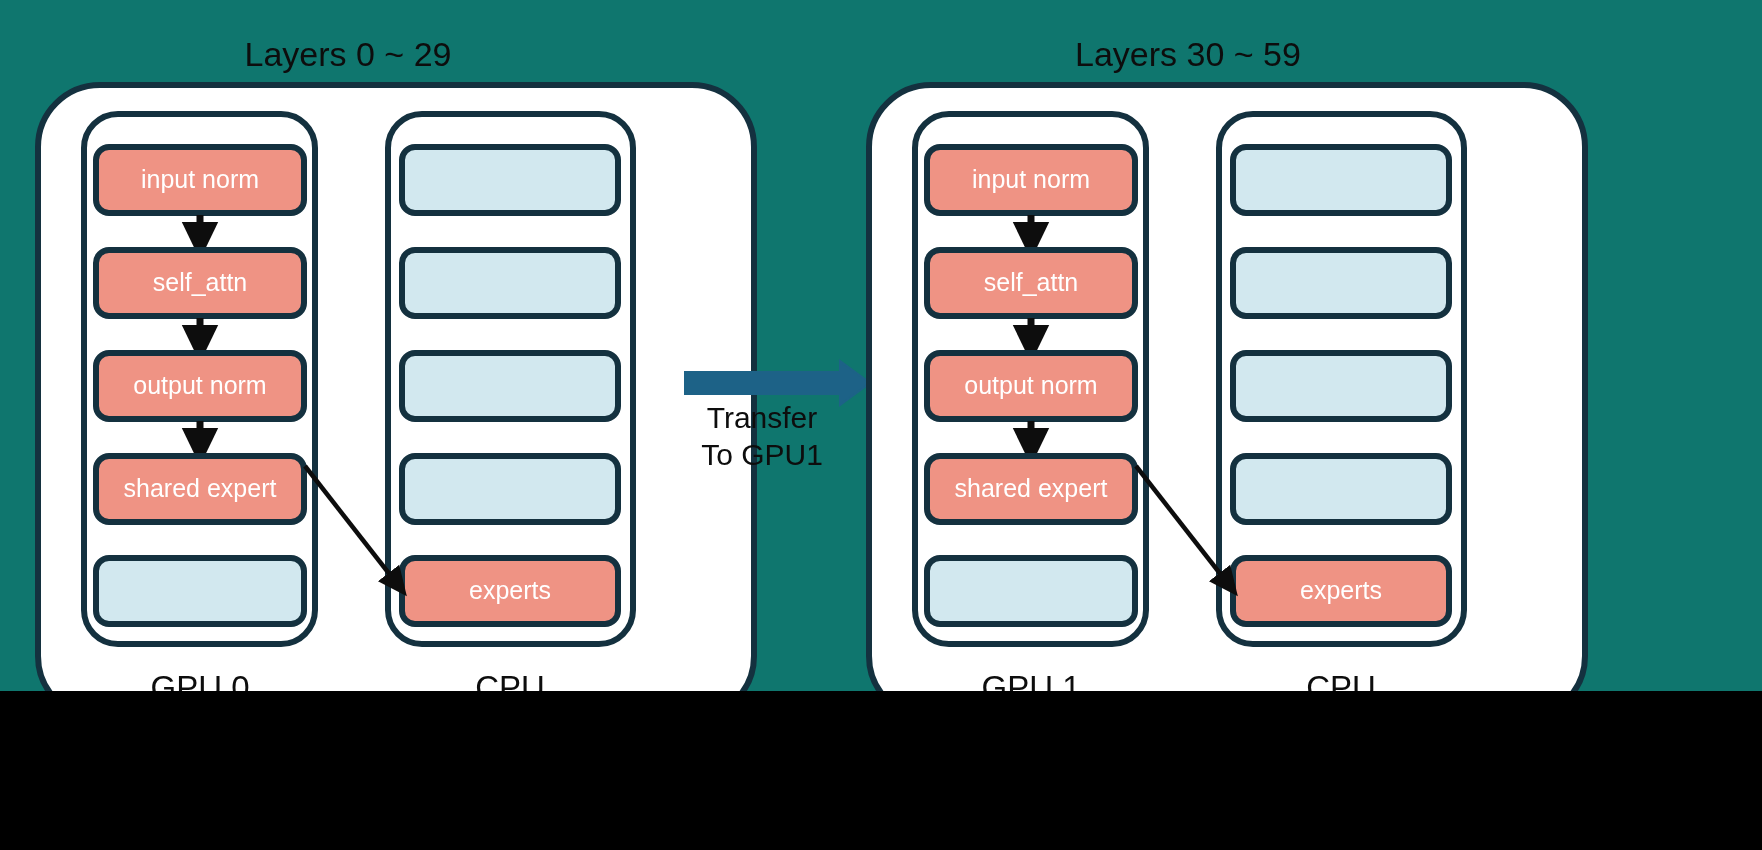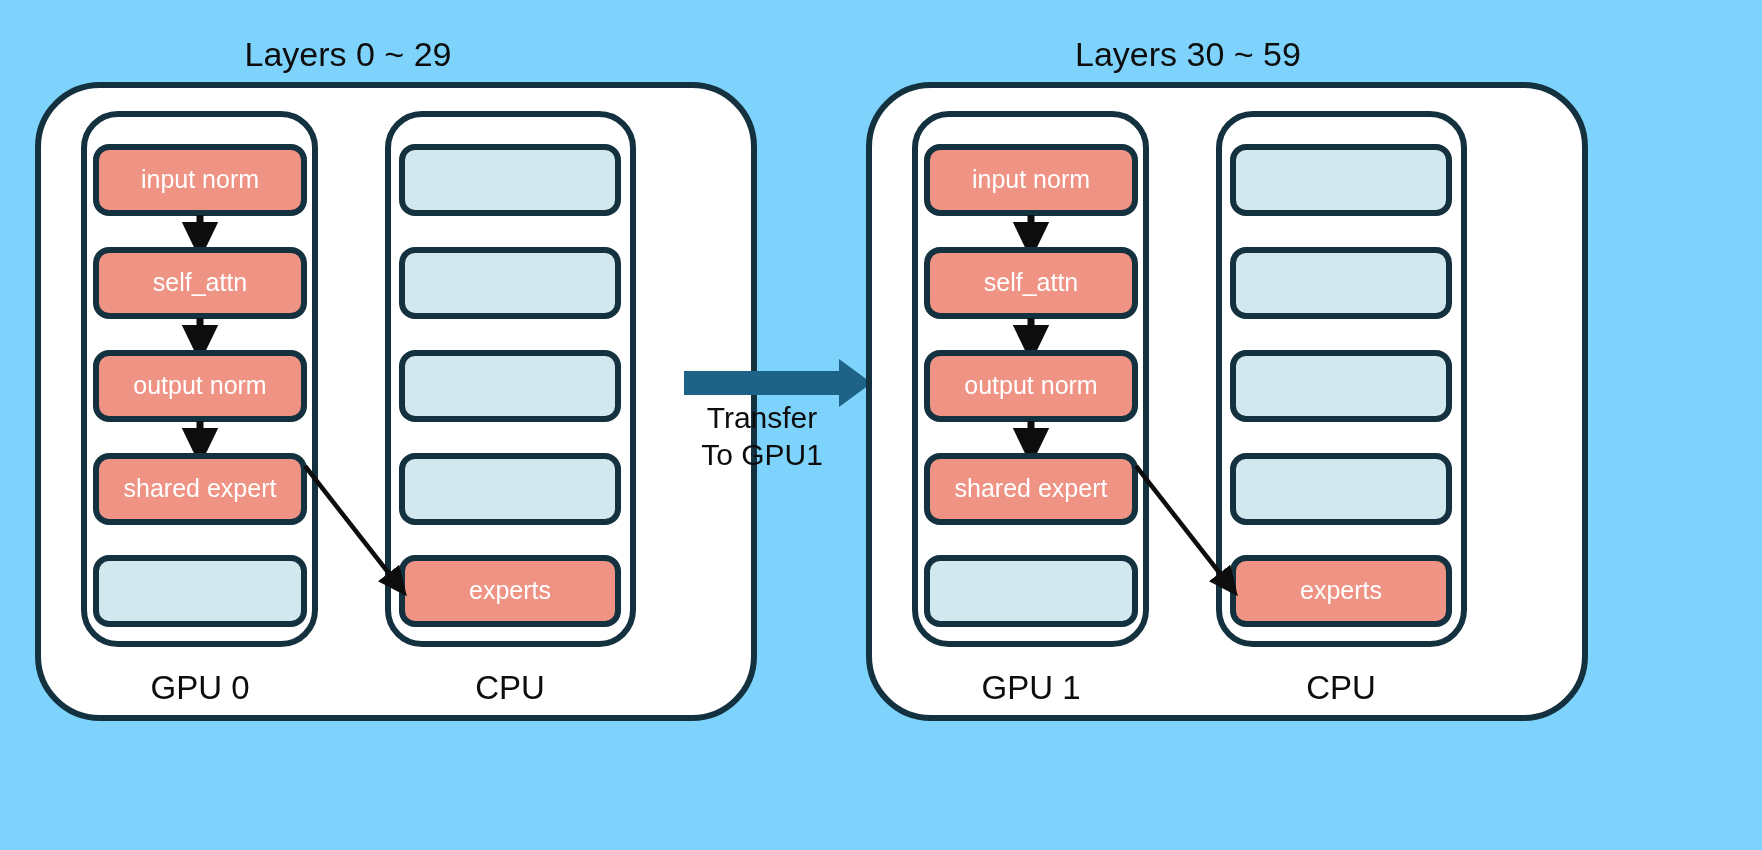--- a/index.html
+++ b/index.html
@@ -3,22 +3,22 @@
 <meta charset="utf-8">
 <style>
   html, body {
     margin: 0;
     padding: 0;
     background: #000000;
   }
   #canvas {
     position: relative;
     width: 1762px;
-    height: 850px;
-    background: #7dd3fc;
+    height: 691px;
+    background: #0f766e;
     overflow: hidden;
     font-family: "Liberation Sans", sans-serif;
   }
   svg.diagram {
     position: absolute;
     left: 0;
     top: 0;
     width: 1762px;
     height: 850px;
     display: block;

